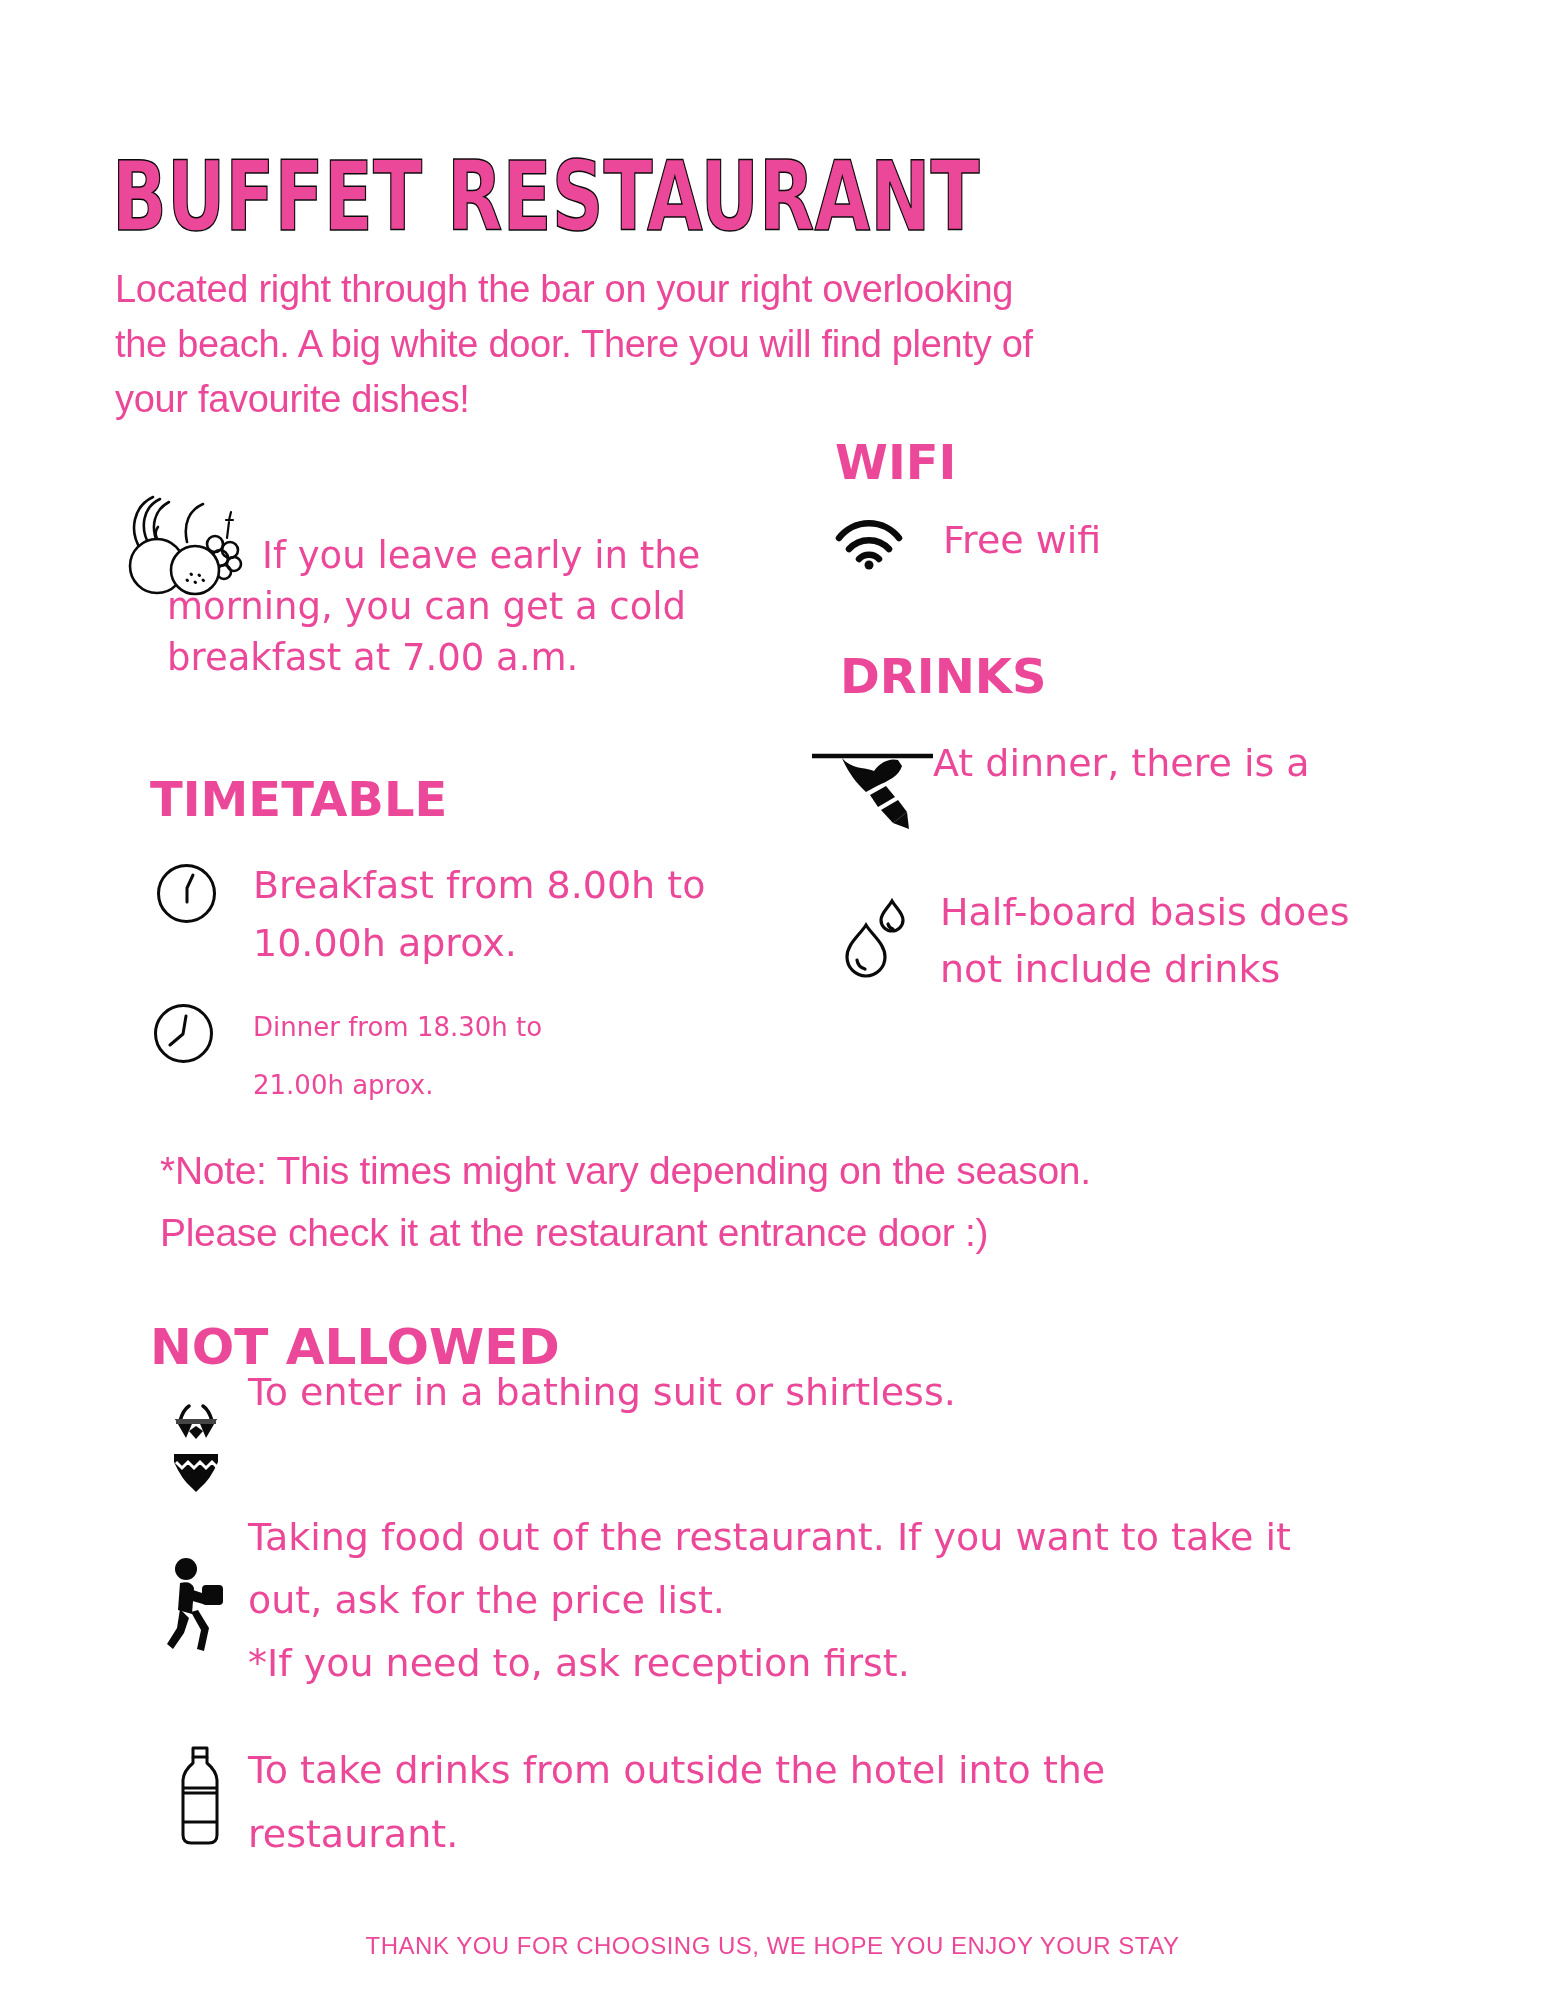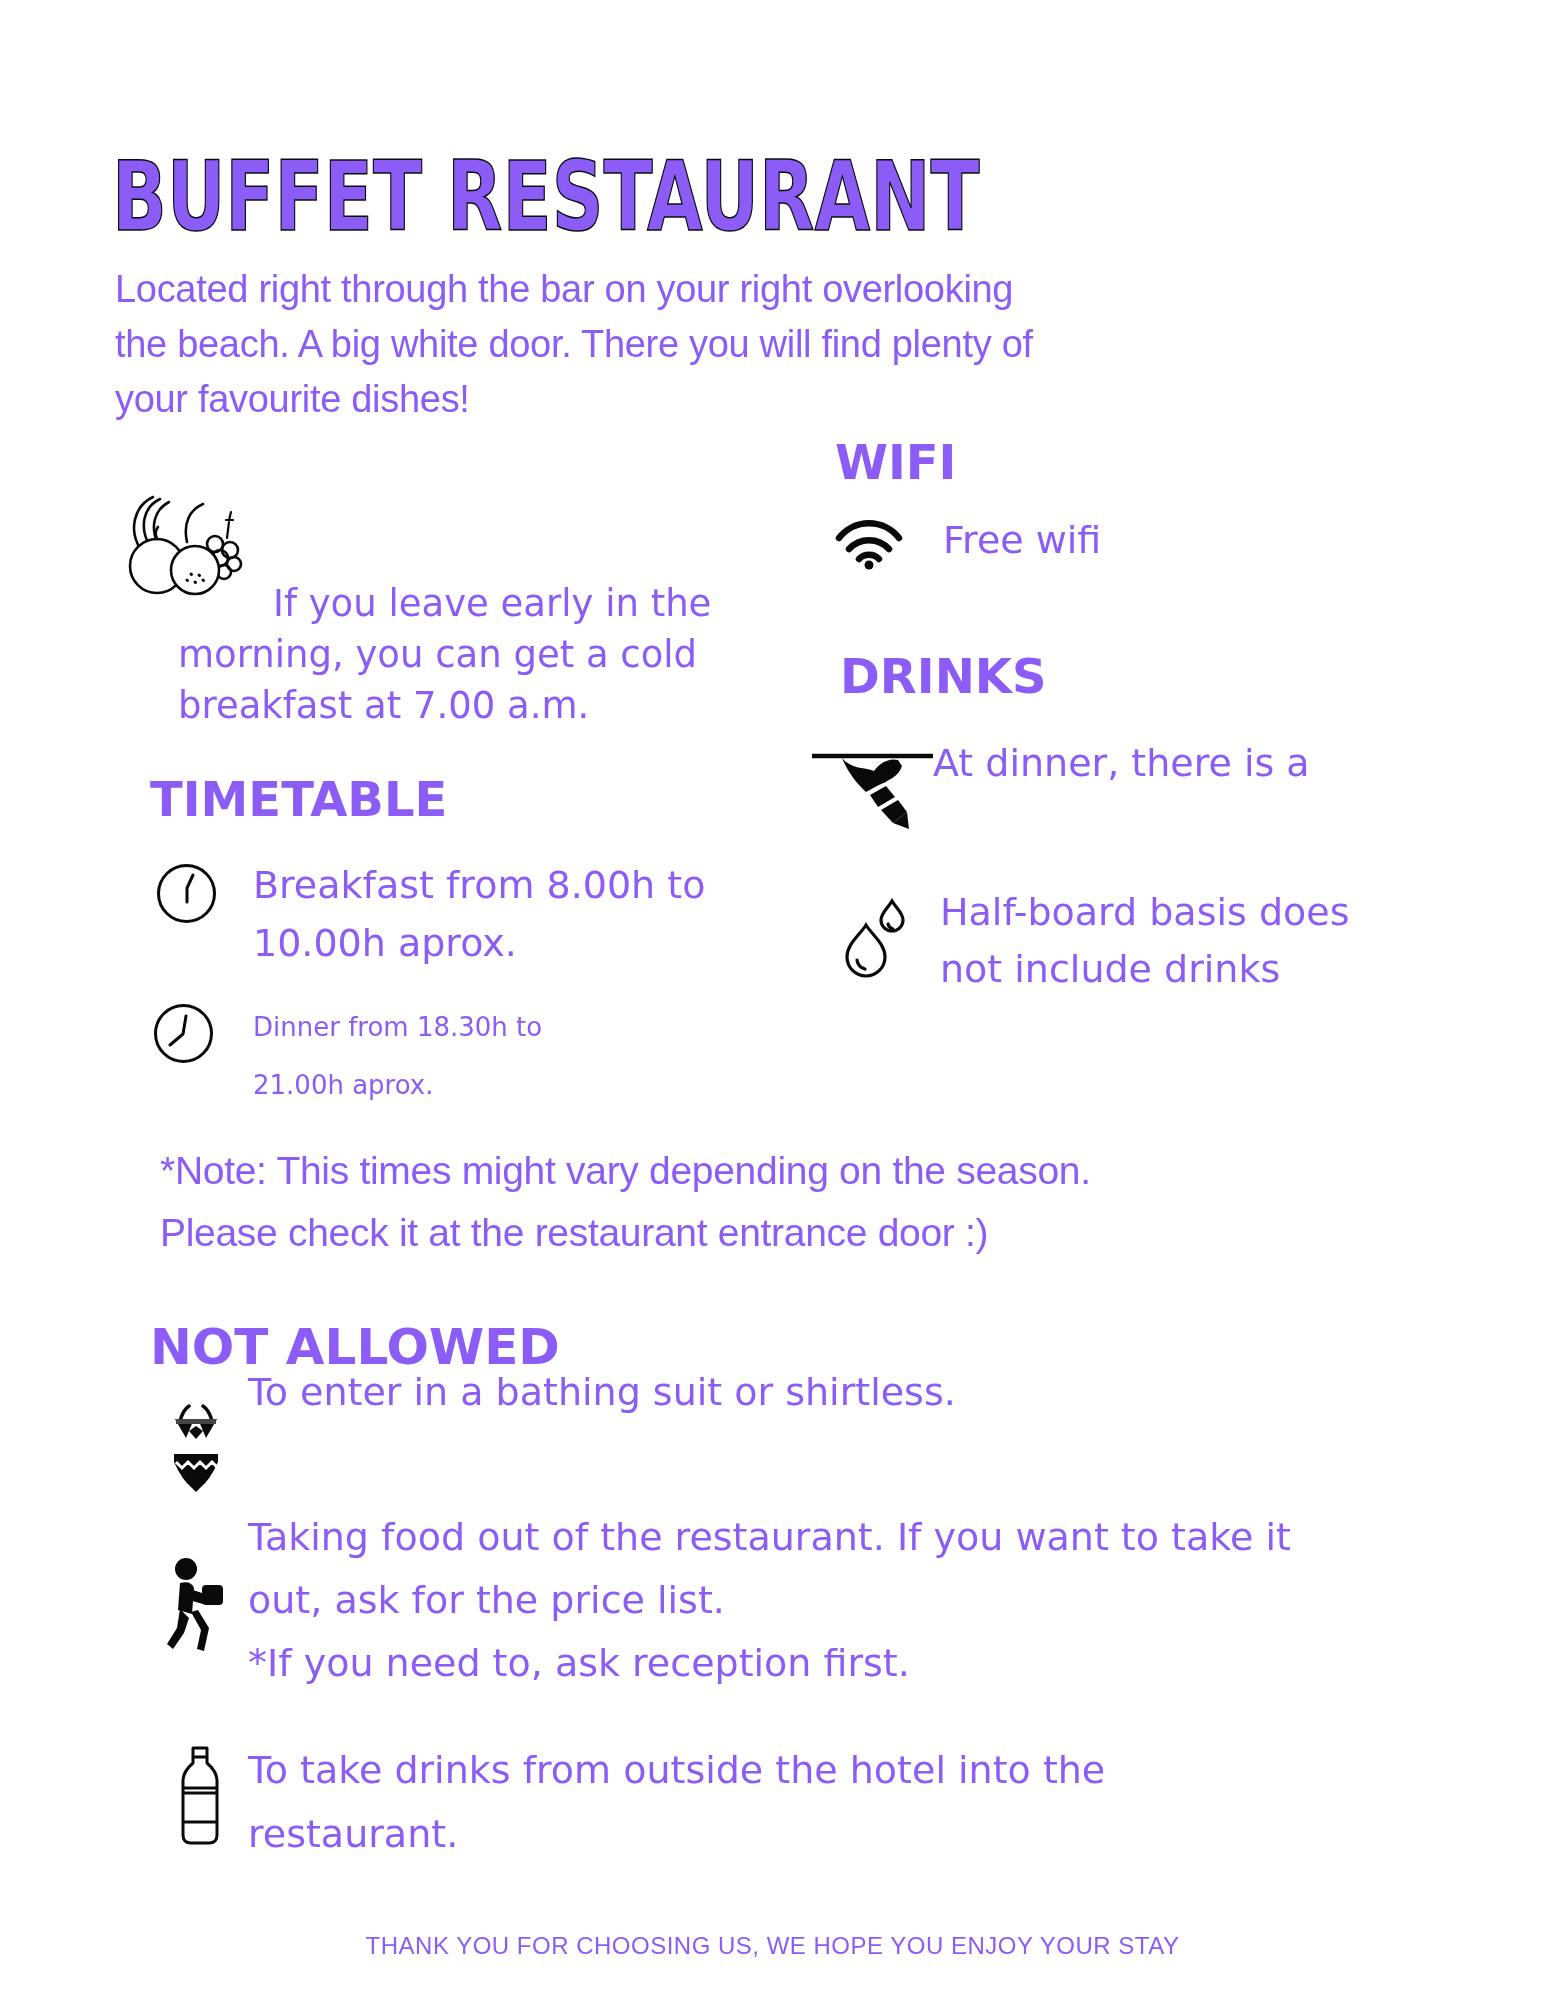--- a/index.html
+++ b/index.html
@@ -1,42 +1,42 @@
 <!DOCTYPE html>
 <html><head>
 <meta charset="utf-8">
 <style>
   html,body{margin:0;padding:0;background:#ffffff;}
   .page{
     position:relative;
     width:1545px;
     height:2000px;
     background:#ffffff;
-    color:#8b5cf6;
+    color:#ec4899;
     font-family:"Liberation Sans", sans-serif;
     overflow:hidden;
   }
   .abs{position:absolute;}
   .h{font-family:"DejaVu Sans", sans-serif;font-weight:bold;line-height:1;}
   .body-r{font-family:"DejaVu Sans", sans-serif;}
   .body-c{font-family:"Liberation Sans", sans-serif;letter-spacing:-0.3px;}
   .icon svg{display:block;}
 
   #title{
     left:112px;top:152px;
     font-family:"DejaVu Sans", sans-serif;
     font-weight:bold;font-size:96px;line-height:90px;
     transform:scaleX(0.75);transform-origin:0 0;
     -webkit-text-stroke:1.5px #0a0a0a;
     white-space:nowrap;
   }
   #intro{left:115px;top:262px;font-size:38px;line-height:55px;white-space:nowrap;}
 
   #fruit-icon{left:125px;top:492px;}
-  #early-text{left:178px;top:530px;font-size:37px;line-height:51px;white-space:nowrap;margin-top:48px;}
+  #early-text{left:167px;top:530px;font-size:37px;line-height:51px;white-space:nowrap;}
   #early-text .indent{padding-left:95px;}
 
   #wifi-heading{left:835px;top:438px;font-size:48px;}
   #wifi-icon{left:833px;top:512px;}
   #wifi-item{left:943px;top:518px;font-size:38px;white-space:nowrap;}
 
   #drinks-heading{left:840px;top:652px;font-size:48px;}
   #waiter-icon{left:810px;top:740px;}
   #waiter-text{left:933px;top:735px;font-size:38px;line-height:57px;white-space:nowrap;}
   #drops-icon{left:845px;top:898px;}

